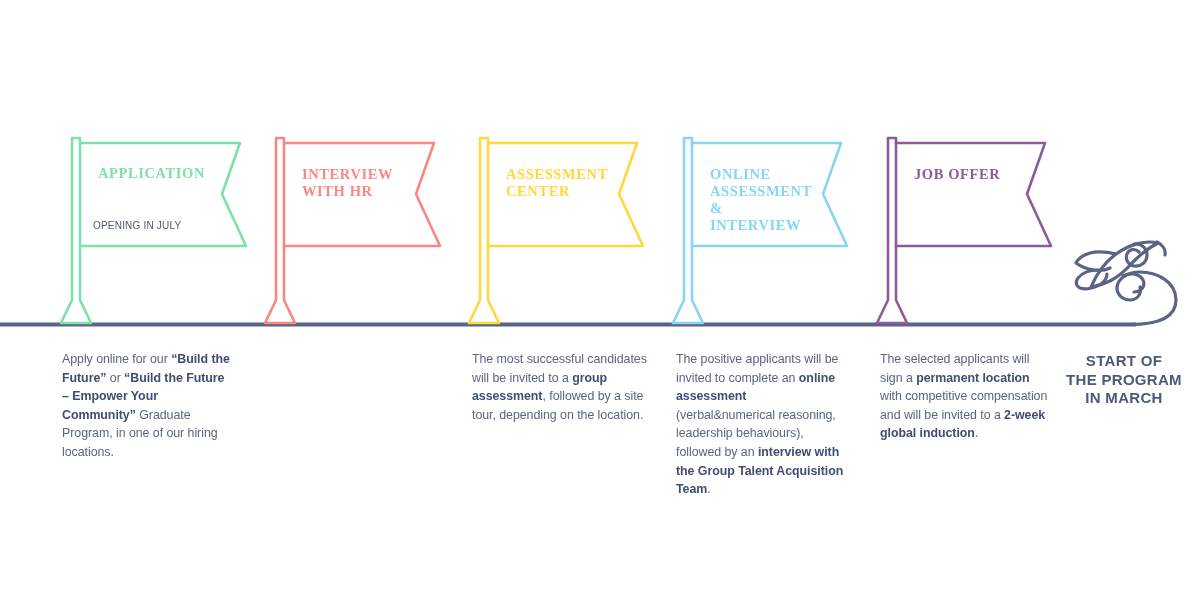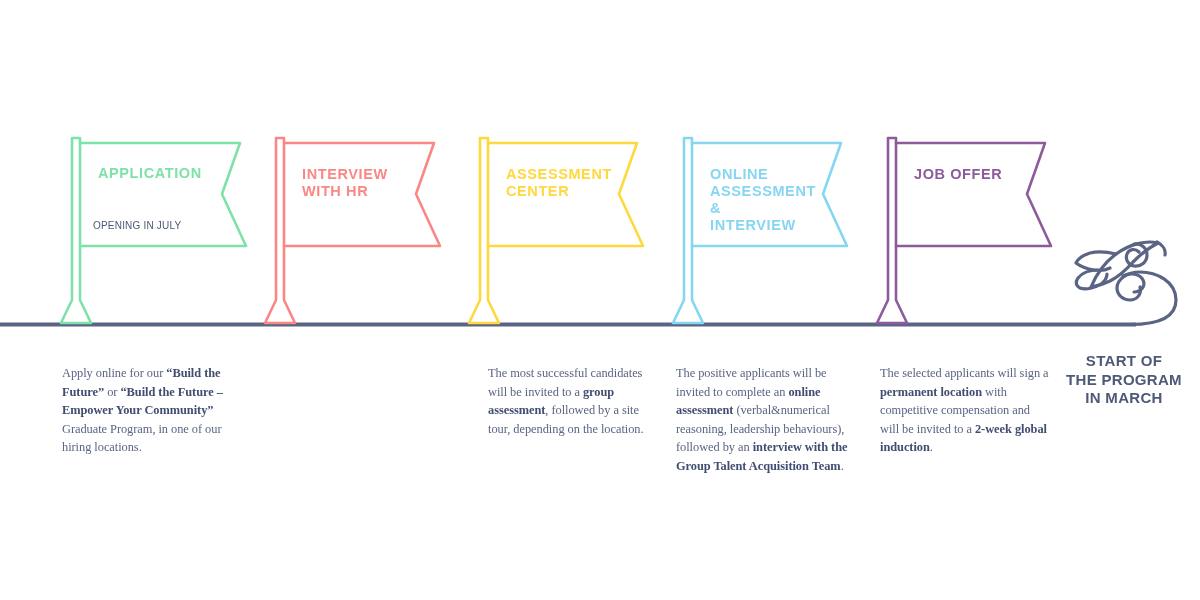--- a/index.html
+++ b/index.html
@@ -25,21 +25,21 @@
     position: absolute;
     left: 0;
     top: 0;
     width: 1200px;
     height: 600px;
   }
 
   
   .flag-title {
     position: absolute;
-    font-family: Liberation Sans, sans-serif;
+    font-family: Liberation Serif, serif;
     font-weight: bold;
     font-size: 14.5px;
     letter-spacing: 0.6px;
     line-height: 17px;
     text-transform: uppercase;
     white-space: pre-line;
     margin: 0;
   }
   .flag-sub {
     position: absolute;
@@ -49,22 +49,22 @@
     letter-spacing: 0.2px;
     line-height: 17px;
     color: #4e5877;
     white-space: pre-line;
     margin: 0;
   }
 
   
   .desc {
     position: absolute;
-    top: 364px;
-    font-family: Liberation Serif, serif;
+    top: 350px;
+    font-family: Liberation Sans, sans-serif;
     font-size: 12.4px;
     line-height: 18.6px;
     color: #5a6484;
     letter-spacing: -0.05px;
   }
   .desc b {
     font-weight: bold;
     color: #414d71;
   }
   .endnote {
@@ -171,21 +171,21 @@
   <div class="flag-title" style="left:710px; top:166px; color:#86d6f2;">ONLINE
 ASSESSMENT
 &amp;
 INTERVIEW</div>
 
   <div class="flag-title" style="left:914px; top:166px; color:#8d5b9b;">JOB OFFER</div>
 
   <div class="desc" style="left:62px; width:168px;">Apply online for our <b>“Build the Future”</b> or <b>“Build the Future – Empower Your Community”</b> Graduate Program, in one of our hiring locations.</div>
 
 
-  <div class="desc" style="left:472px; width:176px;margin-left:16px;">The most successful candidates will be invited to a <b>group assessment</b>, followed by a site tour, depending on the location.</div>
+  <div class="desc" style="left:472px; width:176px;">The most successful candidates will be invited to a <b>group assessment</b>, followed by a site tour, depending on the location.</div>
 
   <div class="desc" style="left:676px; width:172px;">The positive applicants will be invited to complete an <b>online assessment</b> (verbal&amp;numerical reasoning, leadership behaviours), followed by an <b>interview with the Group Talent Acquisition Team</b>.</div>
 
   <div class="desc" style="left:880px; width:172px;">The selected applicants will sign a <b>permanent location</b> with competitive compensation and will be invited to a <b>2-week global induction</b>.</div>
 
   <div class="endnote" style="left:1060px; width:128px;">START OF
 THE PROGRAM
 IN MARCH</div>
 
 </div>

